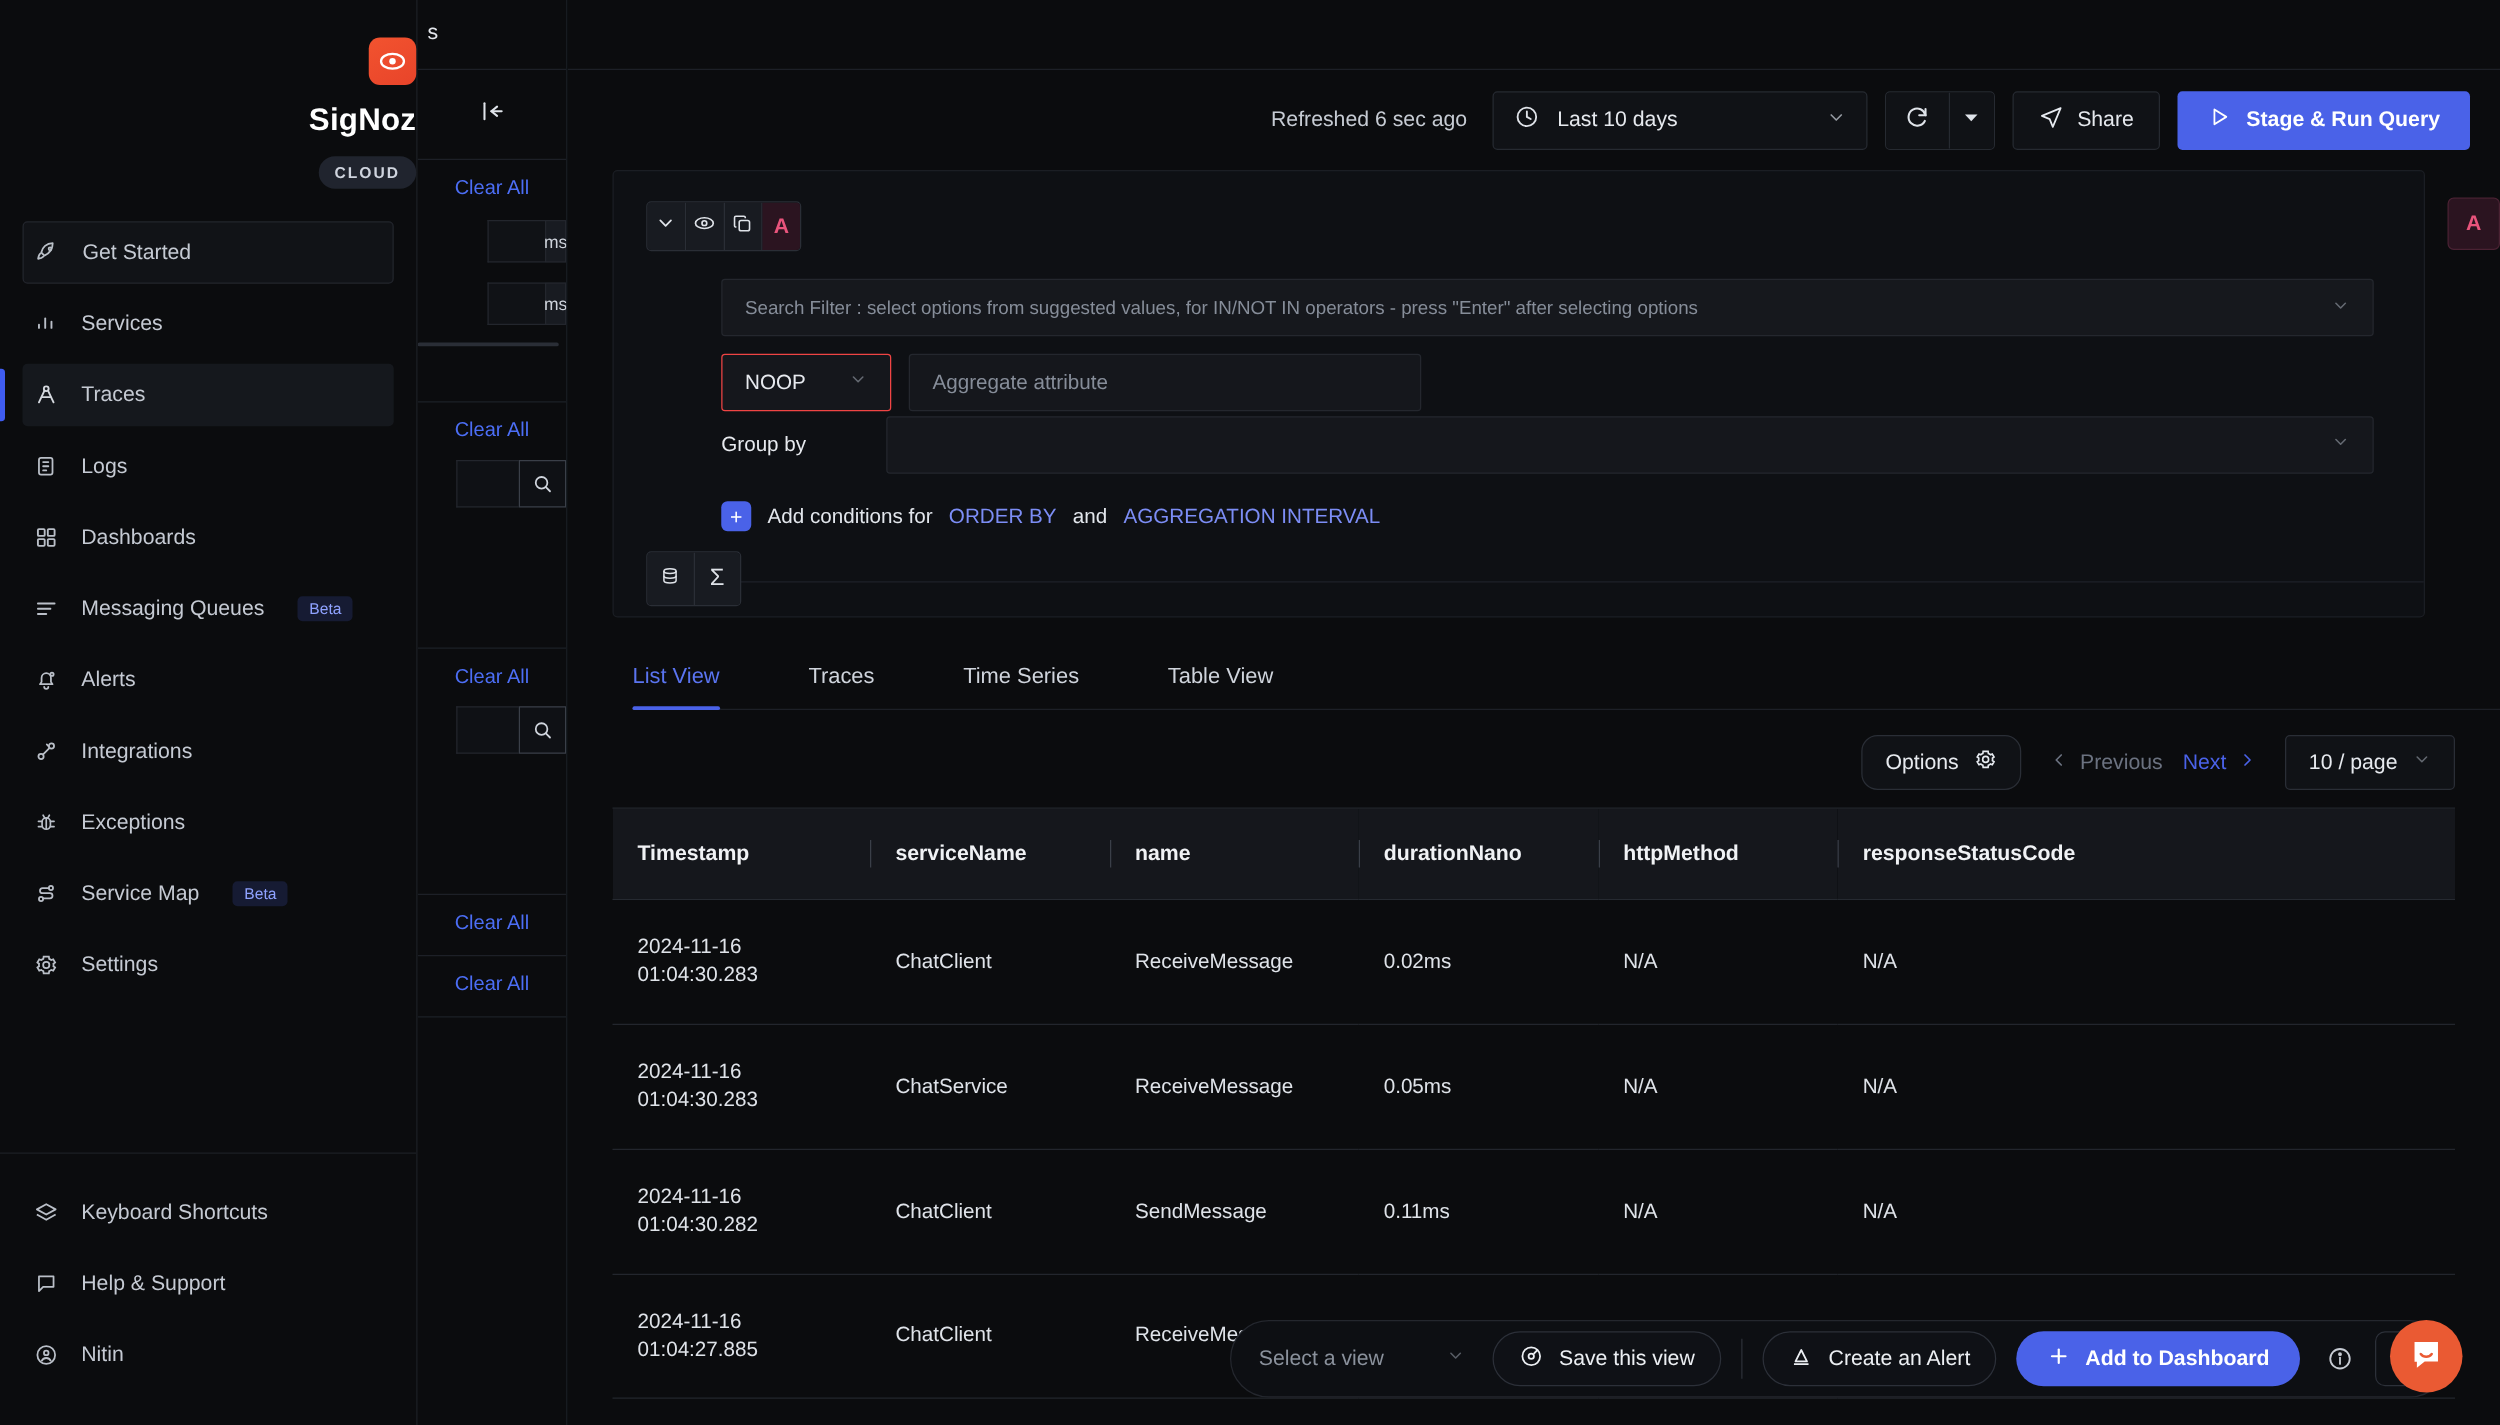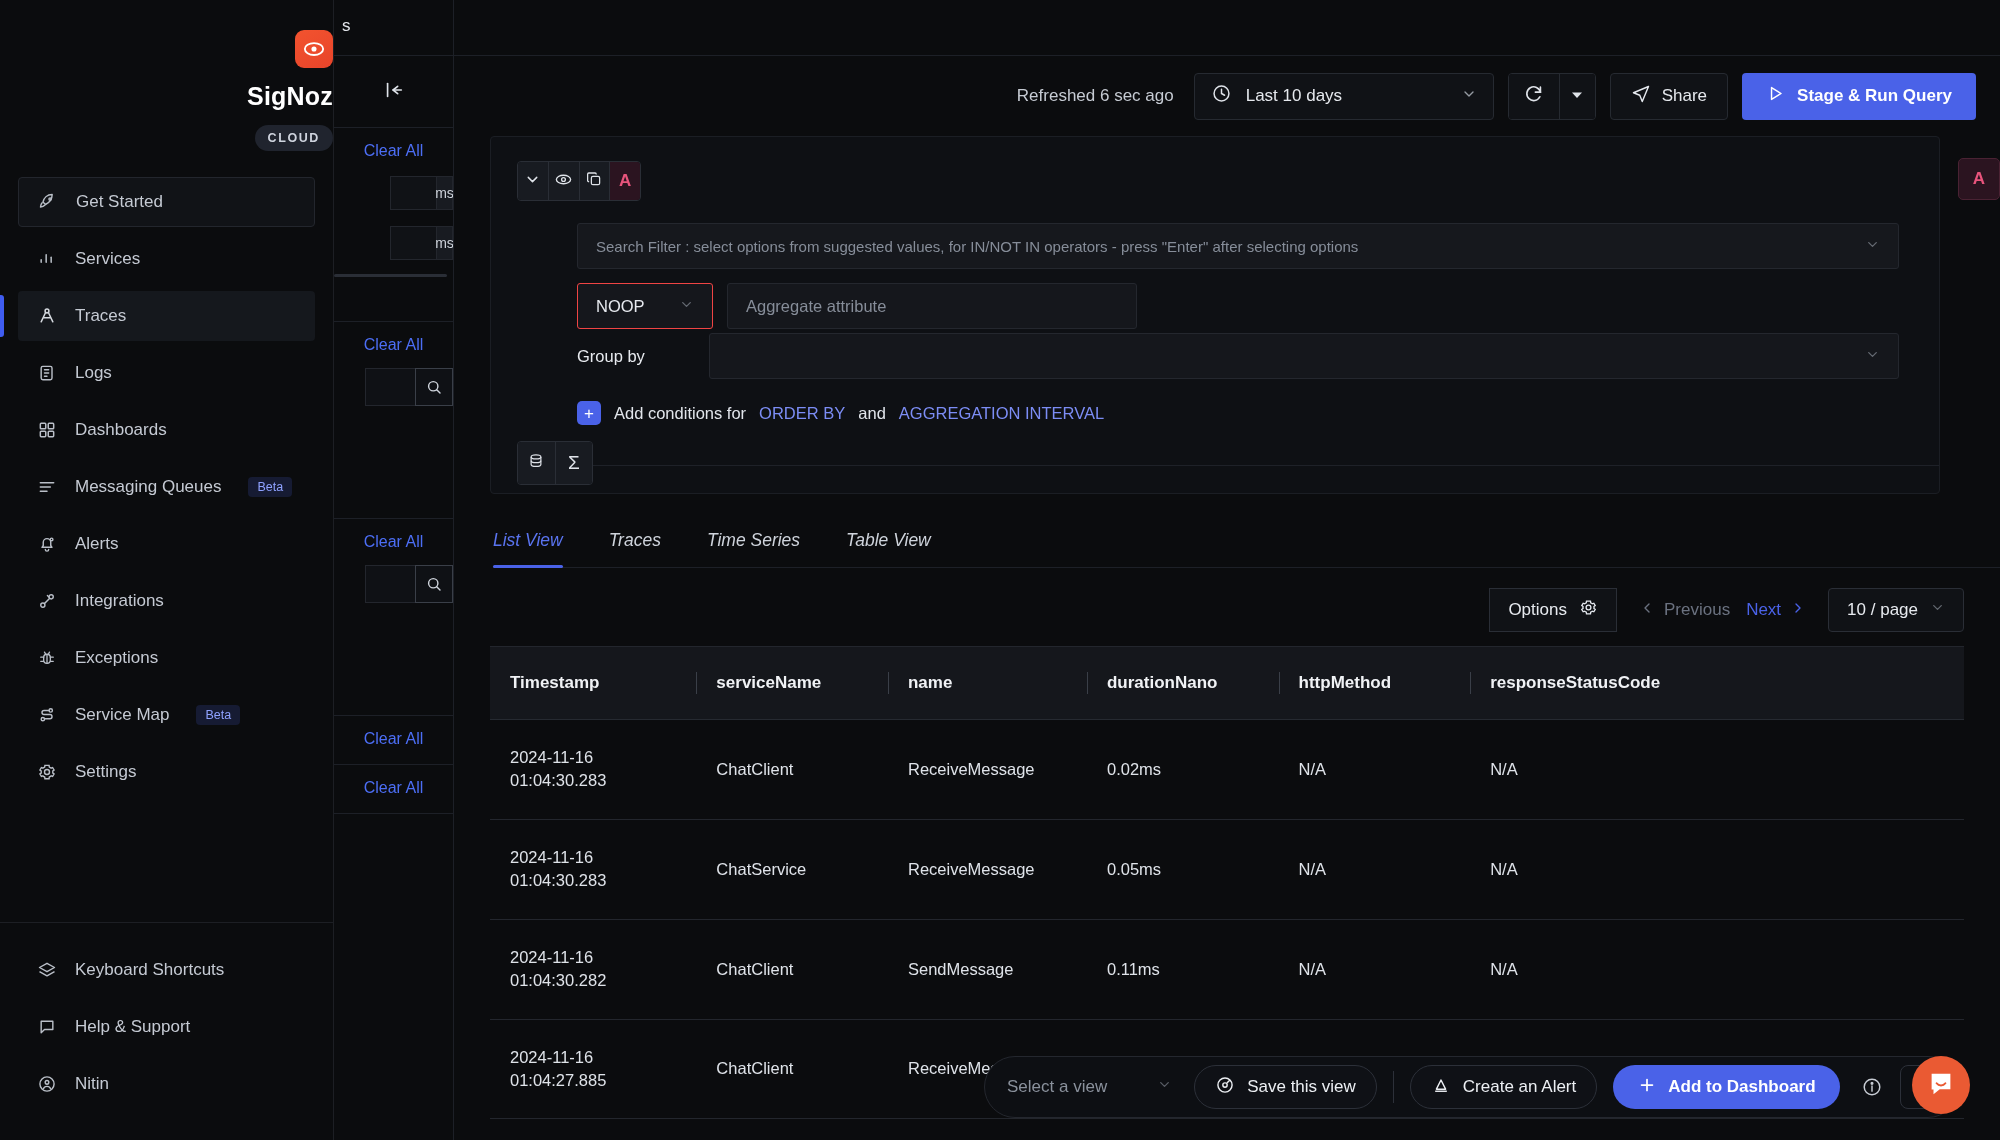--- a/index.html
+++ b/index.html
@@ -31,21 +31,21 @@
   .brand-name { font-size: 25px; font-weight: 700; color: #fff; letter-spacing: .2px; }
   .brand-badge {
     background: #20242e; color: #cfd4de;
     font-size: 12.5px; letter-spacing: 1.6px; font-weight: 600;
     padding: 6px 13px; border-radius: 14px; margin-left: 4px;
   }
 
   .nav { padding: 0 18px; display: flex; flex-direction: column; }
   .nav-item {
     display: flex; align-items: center; gap: 17px;
-    height: 50px; padding: 0 18px; border-radius: 4px;
+    height: 50px; padding: 0 8px; border-radius: 4px;
     color: #c5cad3; font-size: 17px; margin-bottom: 7px;
     position: relative; cursor: pointer;
   }
   .nav-item .ico { width: 22px; height: 22px; flex: 0 0 22px; display:flex; align-items:center; justify-content:center; opacity:.92; }
   .nav-item.boxed { border: 1px solid #23262d; background: #111317; }
   .nav-item.active { background: #15181d; }
   .nav-item.active::before {
     content: ""; position: absolute; left: -18px; top: 4px; bottom: 4px;
     width: 4px; border-radius: 0 3px 3px 0; background: #3f5cf0;
   }
@@ -162,30 +162,30 @@
   .q-foot-tool:last-child { border-right:none; }
   .q-side-badge {
     position:absolute; right: 0; top: 22px;
     width: 42px; height: 42px; border-radius:5px;
     background:#2b1420; border:1px solid #4a2233;
     display:flex; align-items:center; justify-content:center;
     color:#e8547c; font-size:17px; font-weight:600;
   }
 
   
-  .tabs { display:flex; gap: 46px; margin: 36px 0 0 39px; padding-right: 36px; border-bottom:1px solid #1d2027;font-style:italic; }
+  .tabs { display:flex; gap: 71px; margin: 36px 0 0 52px; padding-right: 36px; border-bottom:1px solid #1d2027; }
   .tab { font-size: 17.5px; color:#cfd4dc; padding-bottom: 16px; cursor:pointer; position:relative; }
   .tab.active { color:#5a74f0; }
   .tab.active::after { content:""; position:absolute; left:0; right:0; bottom:-1px; height:3px; background:#4a62e8; border-radius:2px; }
 
   
   .options-row { display:flex; align-items:center; justify-content:flex-end; gap: 22px; padding: 20px 36px 14px 0; }
   .options-btn {
     display:flex; align-items:center; gap: 12px; height: 44px; padding: 0 18px;
-    background:#101216; border:1px solid #2a2e36; border-radius:0;
+    background:#101216; border:1px solid #2a2e36; border-radius:13px;
     font-size:17px; color:#e7eaef; cursor:pointer;
   }
   .pager { display:flex; align-items:center; gap: 16px; font-size:17px; }
   .pg-prev { color:#6b7280; display:flex; align-items:center; gap:9px; }
   .pg-next { color:#4a62e8; display:flex; align-items:center; gap:9px; cursor:pointer; }
   .perpage {
     display:flex; align-items:center; gap:12px; height:44px; padding: 0 18px;
     background:#101216; border:1px solid #2a2e36; border-radius:4px;
     font-size:17px; color:#e7eaef; cursor:pointer; min-width: 118px;
   }

